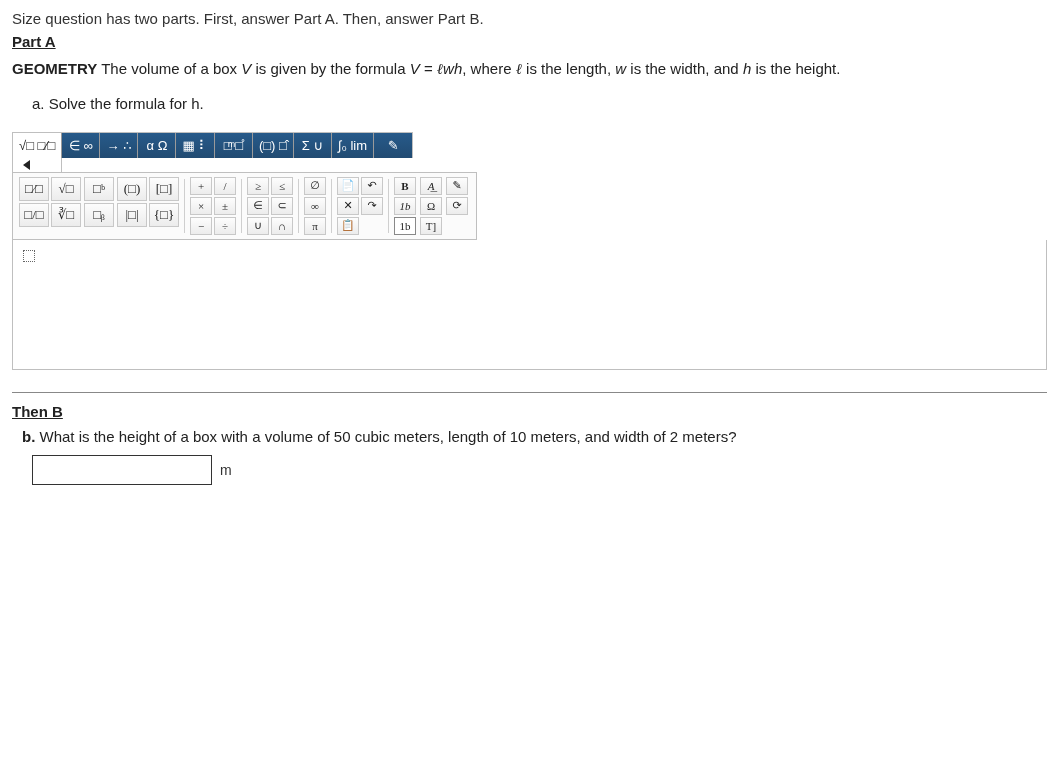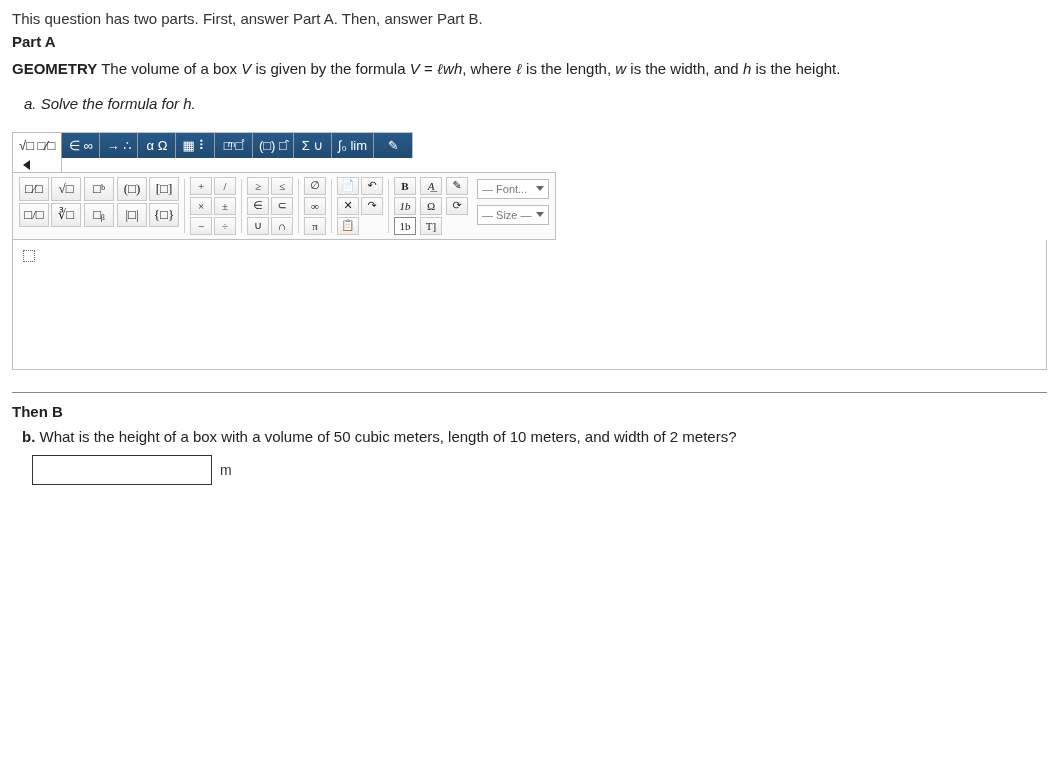--- a/index.html
+++ b/index.html
@@ -6,29 +6,29 @@
   body {
     margin: 0;
     padding: 8px 12px;
     font-family: Arial, Helvetica, sans-serif;
     font-size: 15px;
     color: #222;
     background: #fff;
     width: 1059px;
   }
   .intro { margin: 2px 0 6px 0; color: #333; }
-  .part-label { font-weight: bold; margin: 2px 0 8px 0; }
+  .part-label { font-weight: bold; margin: 2px 0 8px 0; text-decoration: underline; }
   .question {
     margin: 6px 0 14px 0;
     line-height: 1.5;
   }
   .question .geom { font-weight: bold; }
   .question .var { font-style: italic; }
   .question .ell { font-family: 'Times New Roman', serif; font-style: italic; }
-  .sub-q { margin: 8px 0 20px 12px; font-style: italic; }
+  .sub-q { margin: 8px 0 20px 20px; }
 
   
   .editor-wrap { margin: 18px 0 8px 0; }
   .tabbar {
     display: flex;
     align-items: stretch;
     height: 26px;
     background: #f5f5f5;
     border: 1px solid #bfbfbf;
     border-bottom: none;
@@ -148,21 +148,21 @@
     display:flex; align-items:center; padding-left:10px;
     border-left:1px solid #bfbfbf; border-right:1px solid #bfbfbf;
     background:#fff;
     width: fit-content;
     min-width: 50px;
   }
 </style>
 </head>
 <body>
 
-<div class="intro">This question has two parts. First, answer Part A. Then, answer Part B.</div>
+<div class="intro">Size question has two parts. First, answer Part A. Then, answer Part B.</div>
 <div class="part-label">Part A</div>
 
 <div class="question">
   <span class="geom">GEOMETRY</span><span> The volume of a box </span><span class="var">V</span><span> is given by the formula </span><span class="var">V</span><span> = </span><span class="ell">ℓ</span><span class="var">wh</span><span>, where </span><span class="ell">ℓ</span><span> is the length, </span><span class="var">w</span><span> is the width, and </span><span class="var">h</span><span> is the height.</span>
 </div>
 
 <div class="sub-q">
   <span>a.</span><span> Solve the formula for </span><span class="var">h</span><span>.</span>
 </div>
 
@@ -239,30 +239,20 @@
       <div class="tb-btn sm" style="font-weight:bold;font-family:serif;">B</div>
       <div class="tb-btn sm" style="font-style:italic;font-family:serif;">A͟</div>
       <div class="tb-btn sm">✎</div>
       <div class="tb-btn sm" style="font-style:italic;">1b</div>
       <div class="tb-btn sm">Ω</div>
       <div class="tb-btn sm">⟳</div>
       <div class="tb-btn sm" style="border:1px solid #888;background:#fff;">1b</div>
       <div class="tb-btn sm">T]</div>
       <div class="tb-btn sm noborder"></div>
     </div>
-    <div class="drops">
-      <div class="dropdown">
-        <span>— Font...</span>
-        <span class="caret"></span>
-      </div>
-      <div class="dropdown">
-        <span>— Size —</span>
-        <span class="caret"></span>
-      </div>
-    </div>
   </div>
 
   <div class="editor-area">
     <span class="placeholder-box"></span>
   </div>
 </div>
 
 <hr class="divider">
 
 <div class="part-label">Then B</div>

